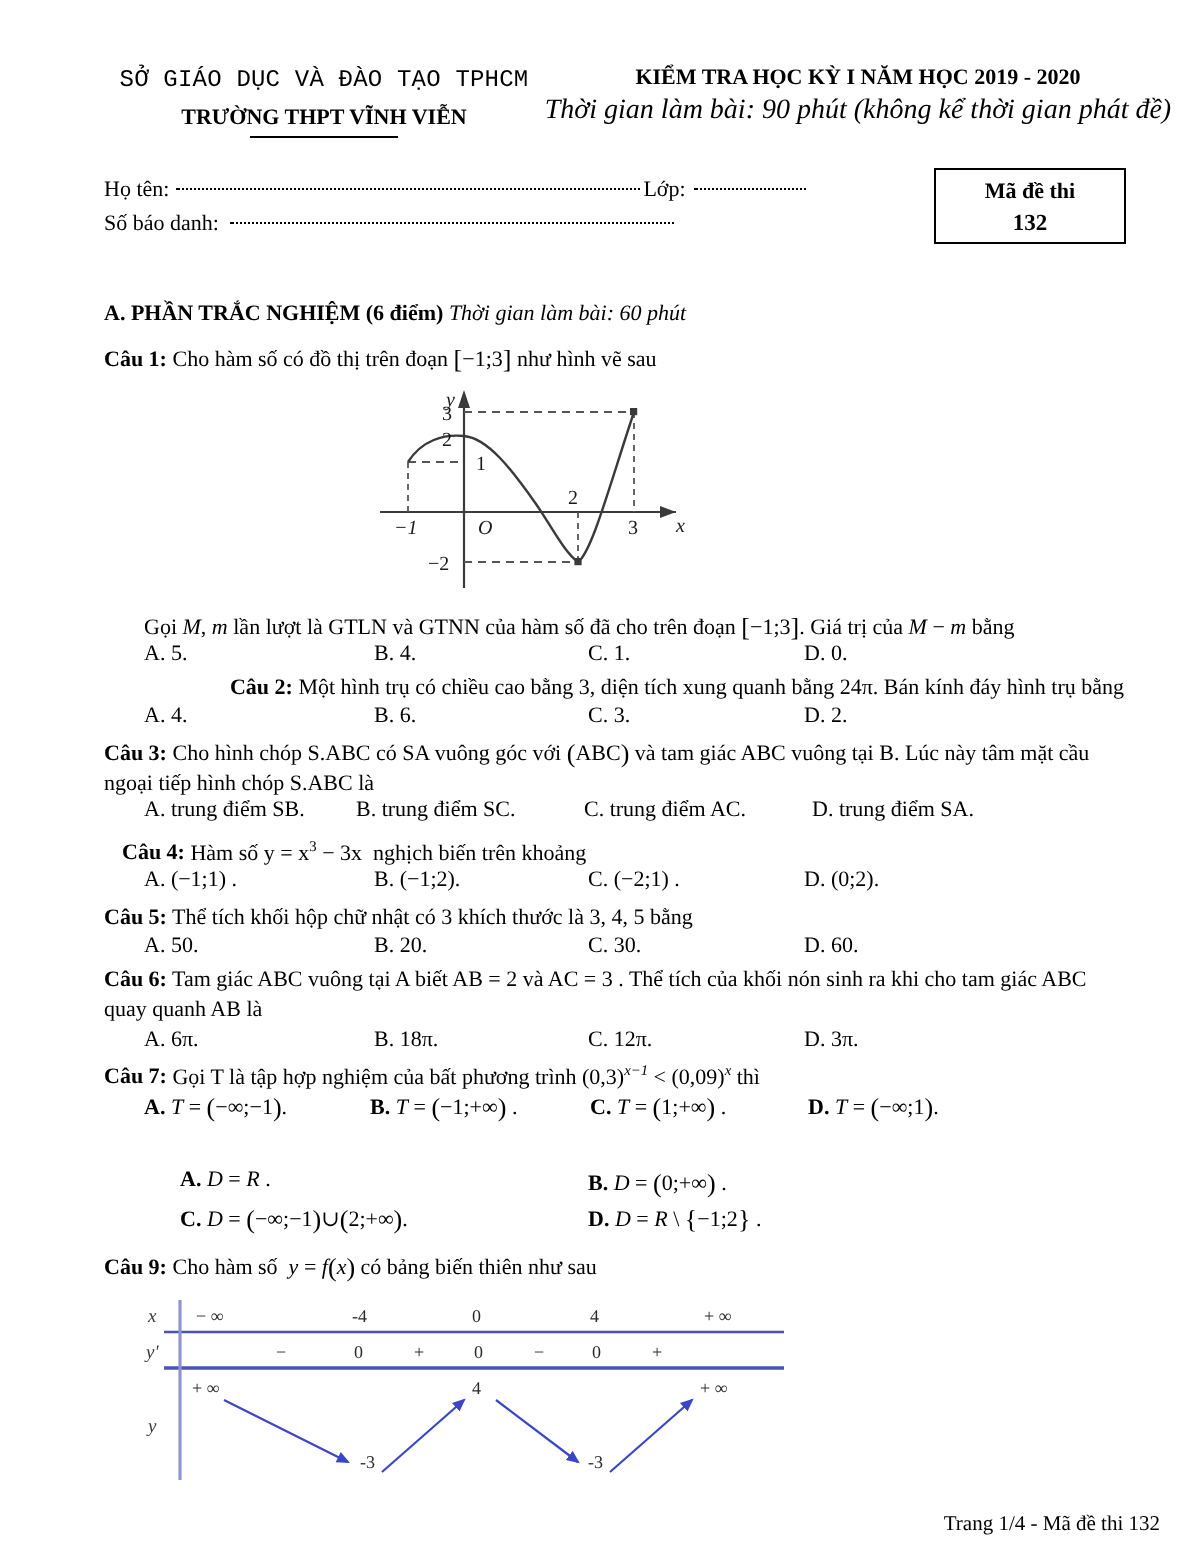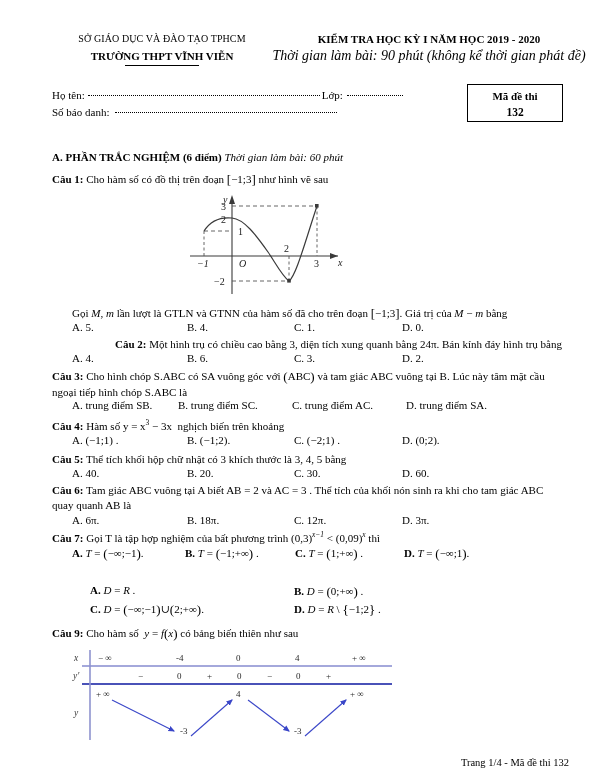--- a/index.html
+++ b/index.html
@@ -31,23 +31,24 @@
     height: 52px;
   }
   .hdr-left {
     position: absolute;
     left: 48px;
     top: 0;
     width: 228px;
     text-align: center;
   }
   .hdr-left .l1 {
-    font-size: 10px;
+    font-size: 12px;
     letter-spacing: 0.1px;
     white-space: nowrap;
+    font-family: Liberation Mono, monospace;
   }
   .hdr-left .l2 {
     font-size: 11px;
     font-weight: bold;
     margin-top: 6px;
     white-space: nowrap;
   }
   .hdr-rule {
     width: 74px;
     height: 1.2px;
@@ -210,21 +211,21 @@
     width: 430px;
     height: 98px;
   }
 
   .footer {
     position: absolute;
     left: 0;
     top: 757px;
     width: 598px;
     text-align: right;
-    padding-right: 29px;
+    padding-right: 18px;
     box-sizing: border-box;
     font-size: 10.5px;
   }
 </style>
 </head>
 <body>
 
 <div class="page">
 
   <div class="header">
@@ -321,37 +322,37 @@
     <span class="qlabel">Câu 3:</span>
     <span class="qtext">Cho hình chóp S.ABC có SA vuông góc với <span class="paren-big">(</span>ABC<span class="paren-big">)</span> và tam giác ABC vuông tại B. Lúc này tâm mặt cầu ngoại tiếp hình chóp S.ABC là</span>
   </div>
   <div class="opts" style="top:399px;">
     <span class="opt oA">A. trung điểm SB.</span>
     <span class="opt" style="left:126px;">B. trung điểm SC.</span>
     <span class="opt" style="left:240px;">C. trung điểm AC.</span>
     <span class="opt" style="left:354px;">D. trung điểm SA.</span>
   </div>
 
-  <div class="q" style="top:418px;">
+  <div class="q" style="top:418px;margin-left:9px;">
     <span class="qlabel">Câu 4:</span>
     <span class="qtext">Hàm số y = x<sup class="expn">3</sup> − 3x&nbsp; nghịch biến trên khoảng</span>
   </div>
   <div class="opts" style="top:434px;">
     <span class="opt oA">A. (−1;1) .</span>
     <span class="opt oB">B. (−1;2).</span>
     <span class="opt oC">C. (−2;1) .</span>
     <span class="opt oD">D. (0;2).</span>
   </div>
 
   <div class="q" style="top:452px;">
     <span class="qlabel">Câu 5:</span>
     <span class="qtext">Thể tích khối hộp chữ nhật có 3 khích thước là 3, 4, 5 bằng</span>
   </div>
   <div class="opts" style="top:467px;">
-    <span class="opt oA">A. 40.</span>
+    <span class="opt oA">A. 50.</span>
     <span class="opt oB">B. 20.</span>
     <span class="opt oC">C. 30.</span>
     <span class="opt oD">D. 60.</span>
   </div>
 
   <div class="q" style="top:483px;">
     <span class="qlabel">Câu 6:</span>
     <span class="qtext">Tam giác ABC vuông tại A biết <span class="mn">AB = 2</span> và <span class="mn">AC = 3</span> . Thể tích của khối nón sinh ra khi cho tam giác ABC quay quanh AB là</span>
   </div>
   <div class="opts" style="top:514px;">

